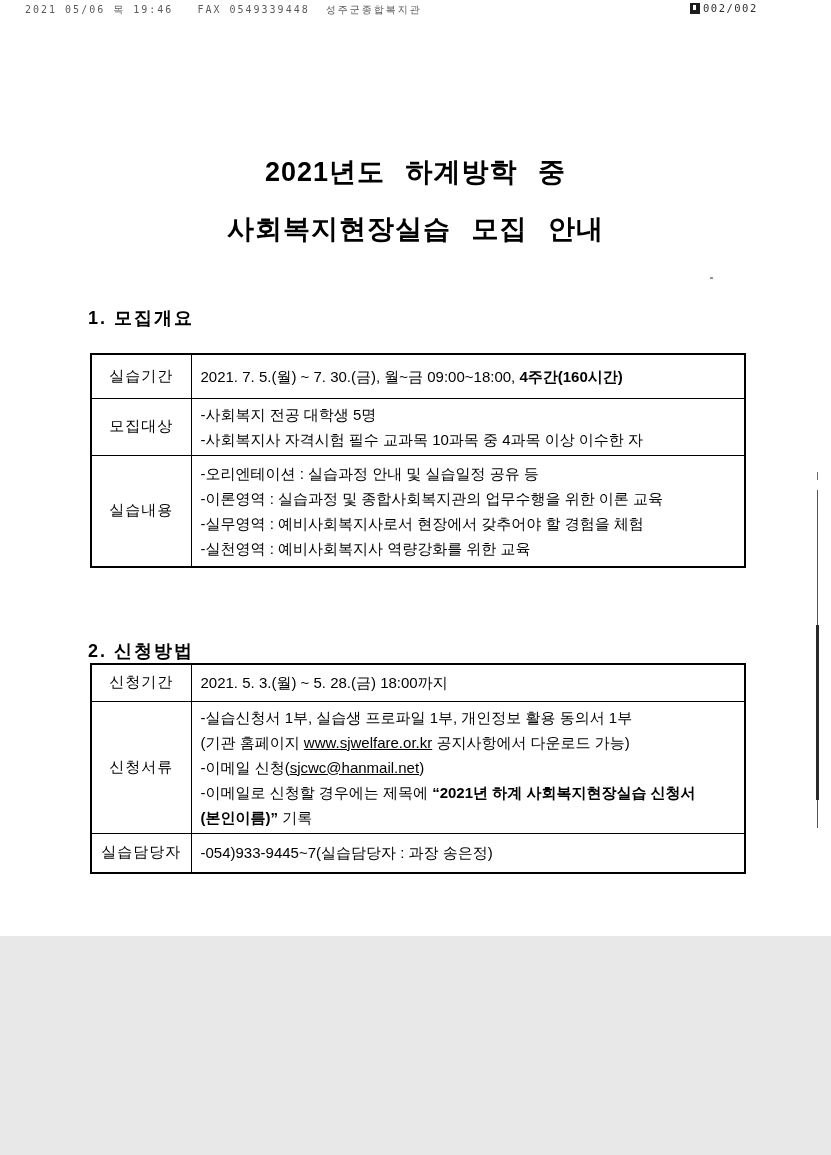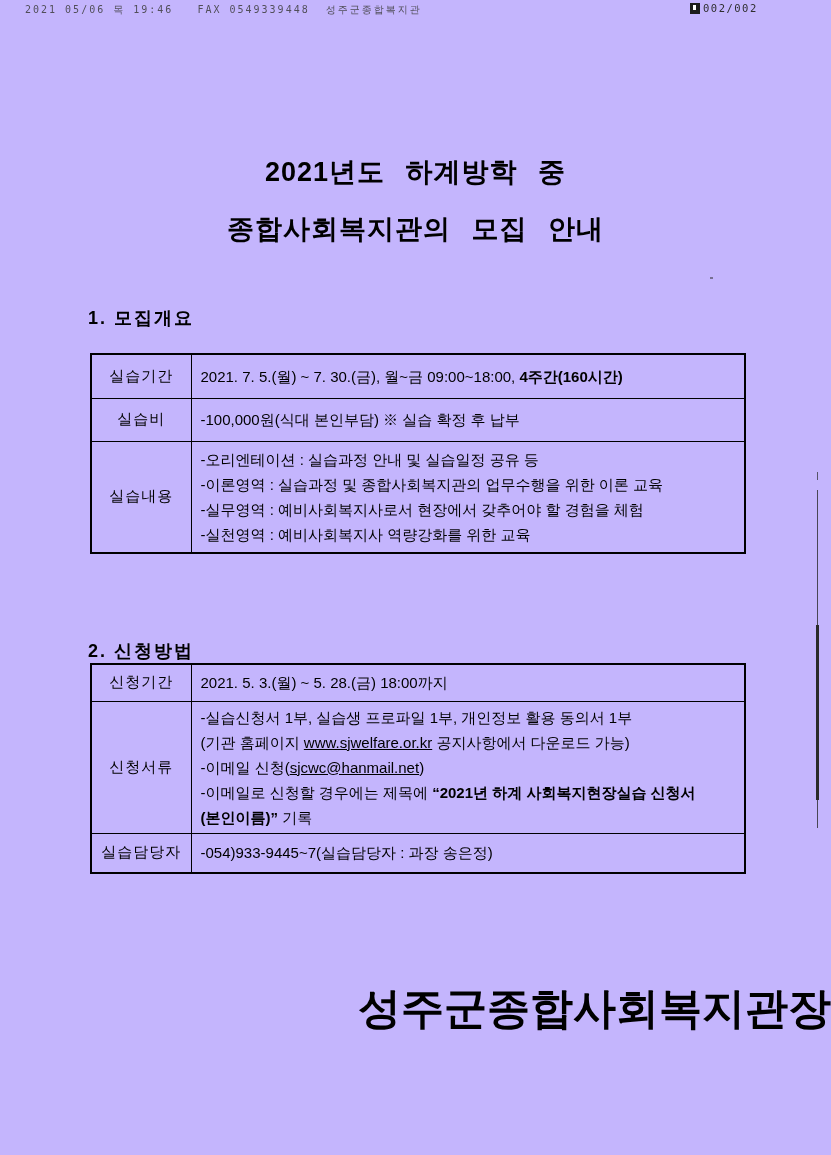--- a/index.html
+++ b/index.html
@@ -1,20 +1,20 @@
 <!DOCTYPE html>
 <html><head>
 <meta charset="utf-8">
 <style>
   * { margin:0; padding:0; box-sizing:border-box; }
   html,body { background:#e8e8e8; }
   .page {
     position:relative;
-    width:831px; height:1155px;
-    background:#c4b5fd;
+    width:831px; height:936px;
+    background:#ffffff;
     font-family:"Liberation Sans", sans-serif;
     color:#000;
     overflow:hidden;
     margin:0 auto;
   }
   
   .fax-line {
     position:absolute; top:3px; left:25px;
     font-family:"DejaVu Sans Mono", monospace;
     font-size:10px; letter-spacing:2px;
@@ -89,37 +89,38 @@
 <div class="page">
 
   <div class="fax-line">2021 05/06 목 19:46   FAX 0549339448  성주군종합복지관</div>
   <div class="fax-page">
     <span class="fax-page-icon"></span>
     <span>002/002</span>
   </div>
 
   <div class="doc-title">
     <div>2021년도 하계방학 중</div>
-    <div>종합사회복지관의 모집 안내</div>
+    <div>사회복지현장실습 모집 안내</div>
   </div>
 
   <div class="sec-heading" id="sec1-heading">1. 모집개요</div>
 
   <table class="doc-table" id="table1">
     <tbody>
         <tr class="h44">
       <td class="label-cell">실습기간</td>
       <td class="content-cell">
         <div class="cell-line"><span>2021. 7. 5.(월) ~ 7. 30.(금), 월~금 09:00~18:00, </span><span class="b">4주간(160시간)</span></div>
       </td>
     </tr>
-    <tr class="h43">
-      <td class="label-cell">실습비</td>
+    <tr class="h48">
+      <td class="label-cell">모집대상</td>
       <td class="content-cell">
-        <div class="cell-line"><span>-100,000원(식대 본인부담) ※ 실습 확정 후 납부</span></div>
+        <div class="cell-line"><span>-사회복지 전공 대학생 5명</span></div>
+        <div class="cell-line"><span>-사회복지사 자격시험 필수 교과목 10과목 중 4과목 이상 이수한 자</span></div>
       </td>
     </tr>
     <tr class="h112">
       <td class="label-cell">실습내용</td>
       <td class="content-cell">
         <div class="cell-line"><span>-오리엔테이션 : 실습과정 안내 및 실습일정 공유 등</span></div>
         <div class="cell-line"><span>-이론영역 : 실습과정 및 종합사회복지관의 업무수행을 위한 이론 교육</span></div>
         <div class="cell-line"><span>-실무영역 : 예비사회복지사로서 현장에서 갖추어야 할 경험을 체험</span></div>
         <div class="cell-line"><span>-실천영역 : 예비사회복지사 역량강화를 위한 교육</span></div>
       </td>

